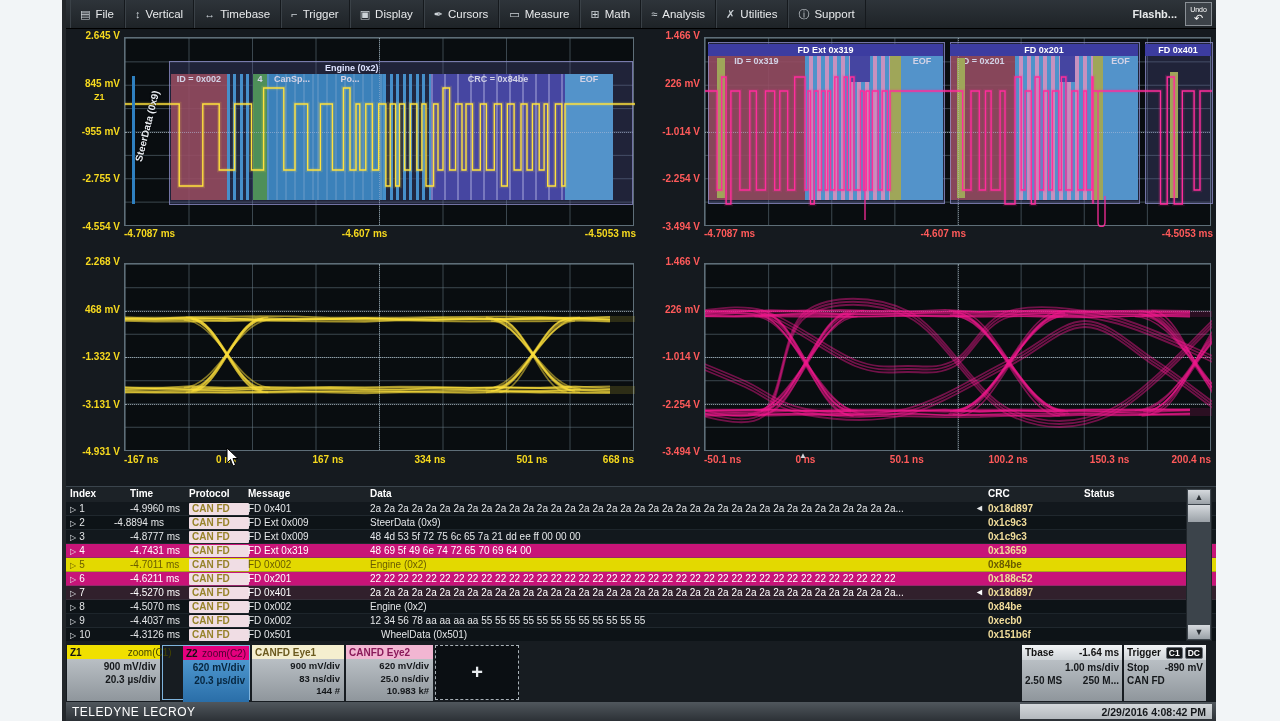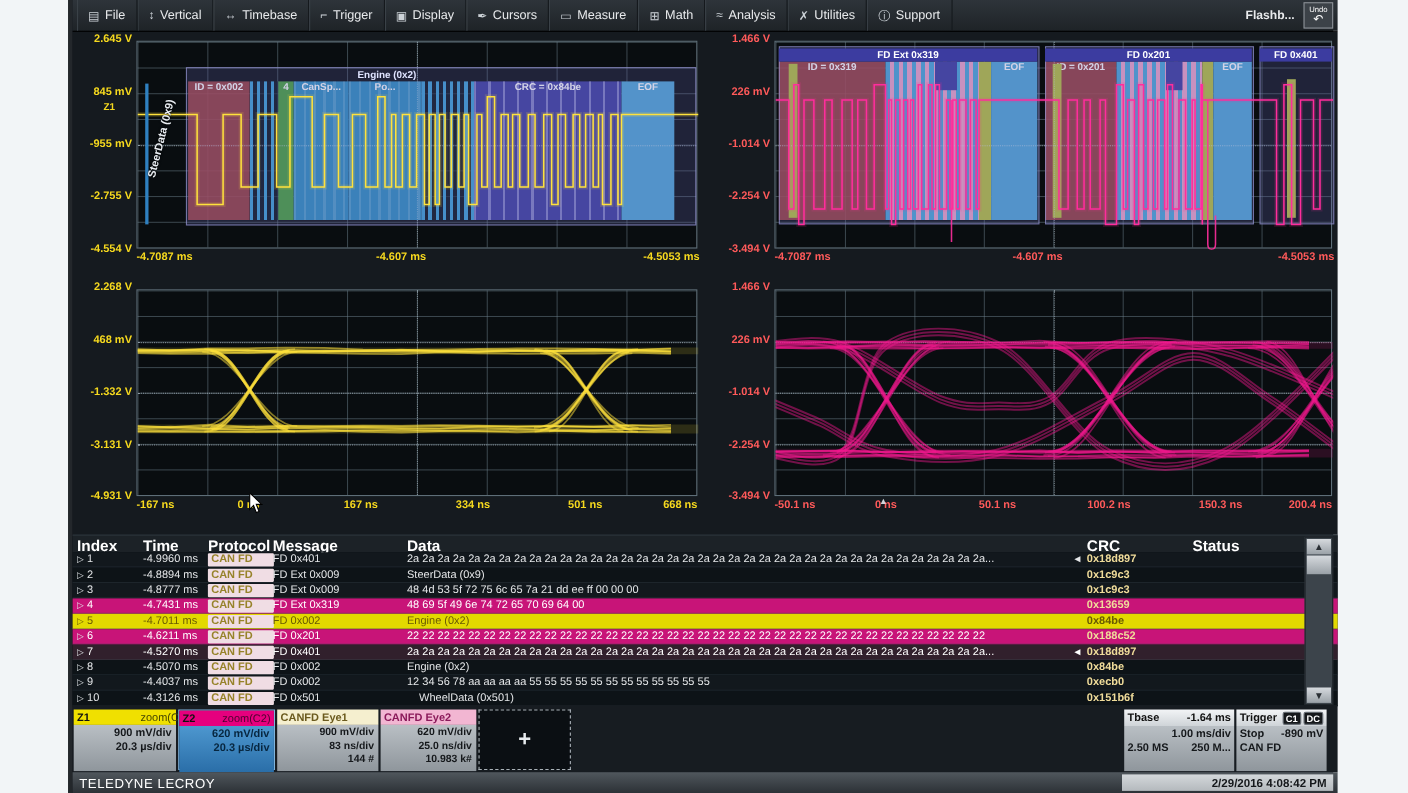--- a/index.html
+++ b/index.html
@@ -39,21 +39,21 @@
   .seg-pink{background:repeating-linear-gradient(90deg,#49a8da 0 4px,#f0a6ca 4px 8px);}
   .seg-indigo{background:#3c3ca0;}
   .seg-ybar{background:#b9c23c;}
   .frame-head{position:absolute;height:12px;background:#3c3ca0;color:#fff;font-size:9px;font-weight:bold;text-align:center;line-height:12px;z-index:4;}
   .src-label{position:absolute;color:#e9edf2;font-size:10px;font-weight:bold;transform:rotate(-76deg);transform-origin:0 0;text-shadow:0 0 2px #000;z-index:6;white-space:nowrap;}
   .zmark{position:absolute;color:#f6d91e;font-size:9px;font-weight:bold;z-index:6;}
   .bluebar{position:absolute;width:3px;background:#2f80c0;z-index:6;}
   .axis-tri{position:absolute;color:#cfd5da;font-size:8px;z-index:6;}
   
   .dtable{position:absolute;left:0;top:486px;width:1150px;height:155px;background:#0d1217;border-top:1px solid #3a444c;}
-  .thead{position:absolute;left:0;top:0;width:100%;height:15px;color:#fff;font-size:14px;font-weight:bold;background:#1c2227;}
+  .thead{position:absolute;left:0;top:0;width:100%;height:15px;color:#fff;font-size:10px;font-weight:bold;background:#1c2227;}
   .thead span{position:absolute;top:1px;}
   .trow{position:absolute;left:0;width:1150px;height:14px;font-size:10px;color:#e4e6e8;border-bottom:1px solid rgba(60,72,80,.35);box-sizing:border-box;}
   .trow.even{background:#12181d;} .trow.odd{background:#0d1317;}
   .trow.hl-magenta{background:#c81478;color:#fff;}
   .trow.hl-yellow{background:#e3d900;color:#6a5c00;}
   .trow.hl-plum{background:#31202c;color:#fff;}
   .tc{position:absolute;top:1px;overflow:hidden;white-space:nowrap;}
   .tc-proto{border-radius:1px;font-weight:bold;}
   .tc-crc{font-weight:bold;}
   .tri-mark{font-size:8px;margin-right:3px;color:#dfe3e6;}
@@ -405,21 +405,21 @@
           <span class="tc " style="left: 4px; width: 56px;"><span class="tri-mark">▷</span>1</span>
           <span class="tc " style="left: 64px; width: 57px;">-4.9960 ms</span>
           <span class="tc tc-proto" style="left: 123px; width: 57px; background: rgb(240, 221, 228); color: rgb(151, 131, 42); padding-left: 3px; top: 1px; height: 12px;">CAN FD</span>
           <span class="tc " style="left: 182px; width: 120px;">FD 0x401</span>
           <span class="tc " style="left: 304px; width: 616px; position: absolute;">2a 2a 2a 2a 2a 2a 2a 2a 2a 2a 2a 2a 2a 2a 2a 2a 2a 2a 2a 2a 2a 2a 2a 2a 2a 2a 2a 2a 2a 2a 2a 2a 2a 2a 2a 2a 2a 2a...<span class="trunc">◄</span></span>
           <span class="tc tc-crc" style="left: 922px; width: 94px; color: rgb(240, 220, 154);">0x18d897</span>
           <span class="tc " style="left: 1018px; width: 100px;"></span>
         </div>
         <div class="trow odd" style="top: 29px;">
           <span class="tc " style="left: 4px; width: 56px;"><span class="tri-mark">▷</span>2</span>
-          <span class="tc " style="left: 64px; width: 57px;">-4.8894 ms</span>
+          <span class="tc " style="left: 48px; width: 57px;">-4.8894 ms</span>
           <span class="tc tc-proto" style="left: 123px; width: 57px; background: rgb(240, 221, 228); color: rgb(151, 131, 42); padding-left: 3px; top: 1px; height: 12px;">CAN FD</span>
           <span class="tc " style="left: 182px; width: 120px;">FD Ext 0x009</span>
           <span class="tc " style="left: 304px; width: 616px; position: absolute;">SteerData  (0x9)</span>
           <span class="tc tc-crc" style="left: 922px; width: 94px; color: rgb(240, 220, 154);">0x1c9c3</span>
           <span class="tc " style="left: 1018px; width: 100px;"></span>
         </div>
         <div class="trow even" style="top: 43px;">
           <span class="tc " style="left: 4px; width: 56px;"><span class="tri-mark">▷</span>3</span>
           <span class="tc " style="left: 64px; width: 57px;">-4.8777 ms</span>
           <span class="tc tc-proto" style="left: 123px; width: 57px; background: rgb(240, 221, 228); color: rgb(151, 131, 42); padding-left: 3px; top: 1px; height: 12px;">CAN FD</span>
@@ -503,21 +503,21 @@
     <div class="dbox" style="left:1px;width:93px;">
       <div class="dhead" style="background:#f0e000;color:#111;">
         <span>Z1</span>
         <span style="font-weight:normal;color:#454500;margin-left:46px;">zoom(C1)</span>
       </div>
       <div class="dbody">
         <div>900 mV/div</div>
         <div>20.3 µs/div</div>
       </div>
     </div>
-    <div class="dbox" style="left:96px;width:88px;border:1px solid #7fb4dd;">
+    <div class="dbox" style="left:96px;width:88px;border:1px solid #7fb4dd;padding-left:20px;">
       <div class="dhead" style="background:#e6007e;color:#111;">
         <span>Z2</span>
         <span style="font-weight:normal;color:#4d0030;">zoom(C2)</span>
       </div>
       <div class="dbody blue">
         <div>620 mV/div</div>
         <div>20.3 µs/div</div>
       </div>
     </div>
     <div class="dbox" style="left:186px;width:92px;">

